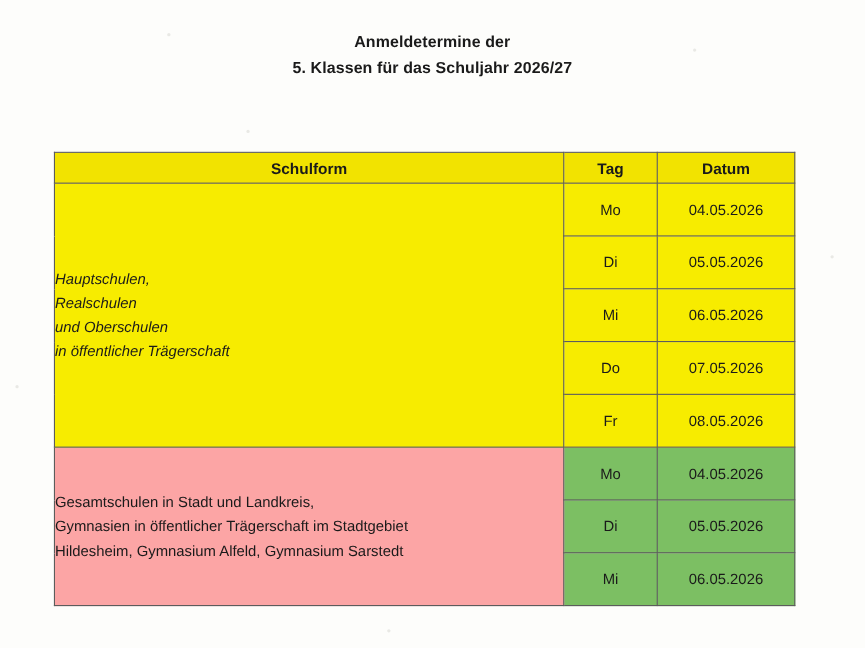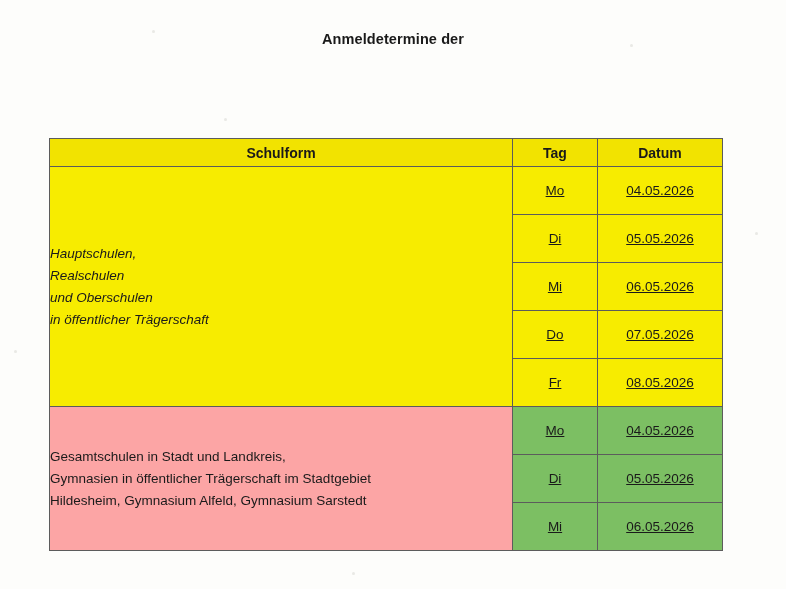--- a/index.html
+++ b/index.html
@@ -65,21 +65,20 @@
   td.form-cell {
     padding: 0 0 0 12px;
     font-size: 13.5px;
     line-height: 22px;
     vertical-align: middle;
   }
   td.day-cell, td.date-cell {
     text-align: center;
     height: 47px;
     font-size: 13.5px;
-    text-decoration: underline;
   }
   .yellow { background: #f7ec00; }
   .green  { background: #7cbf63; }
   .grp-yellow td.form-cell { background: #f7ec00; font-style: italic; }
   .grp-green td.form-cell { background: #fca5a5; }
 
   .form-lines span { display: block; }
 
   
   .speck {
@@ -96,20 +95,21 @@
 
   <div class="speck" style="left:152px;top:30px;width:3px;height:3px;"></div>
   <div class="speck" style="left:630px;top:44px;width:3px;height:3px;"></div>
   <div class="speck" style="left:224px;top:118px;width:3px;height:3px;"></div>
   <div class="speck" style="left:755px;top:232px;width:3px;height:3px;"></div>
   <div class="speck" style="left:14px;top:350px;width:3px;height:3px;"></div>
   <div class="speck" style="left:352px;top:572px;width:3px;height:3px;"></div>
 
   <div class="heading">
     <div>Anmeldetermine der</div>
+    <div>5. Klassen für das Schuljahr 2026/27</div>
   </div>
 
   <div class="table-wrap">
     <table class="schedule">
       <thead>
         <tr>
           <th class="hdr form-col">Schulform</th>
           <th class="hdr tag-col">Tag</th>
           <th class="hdr datum-col">Datum</th>
         </tr>

